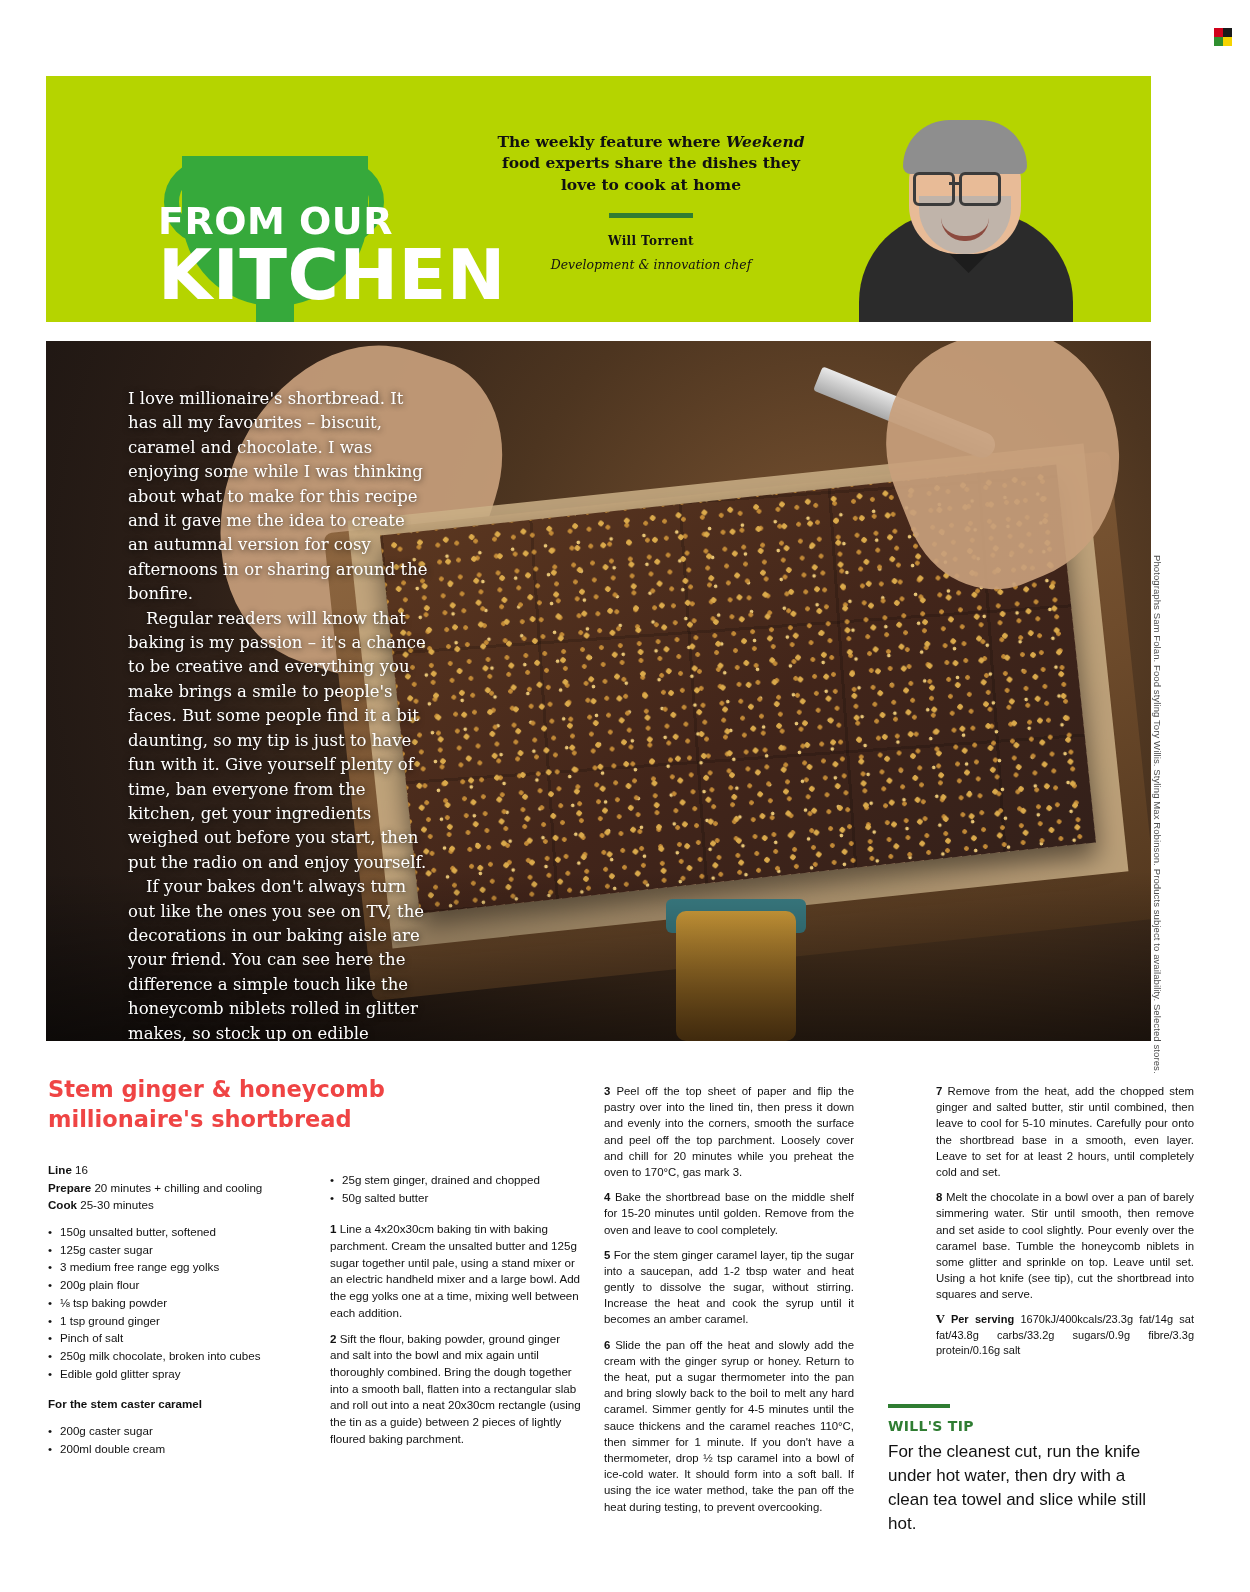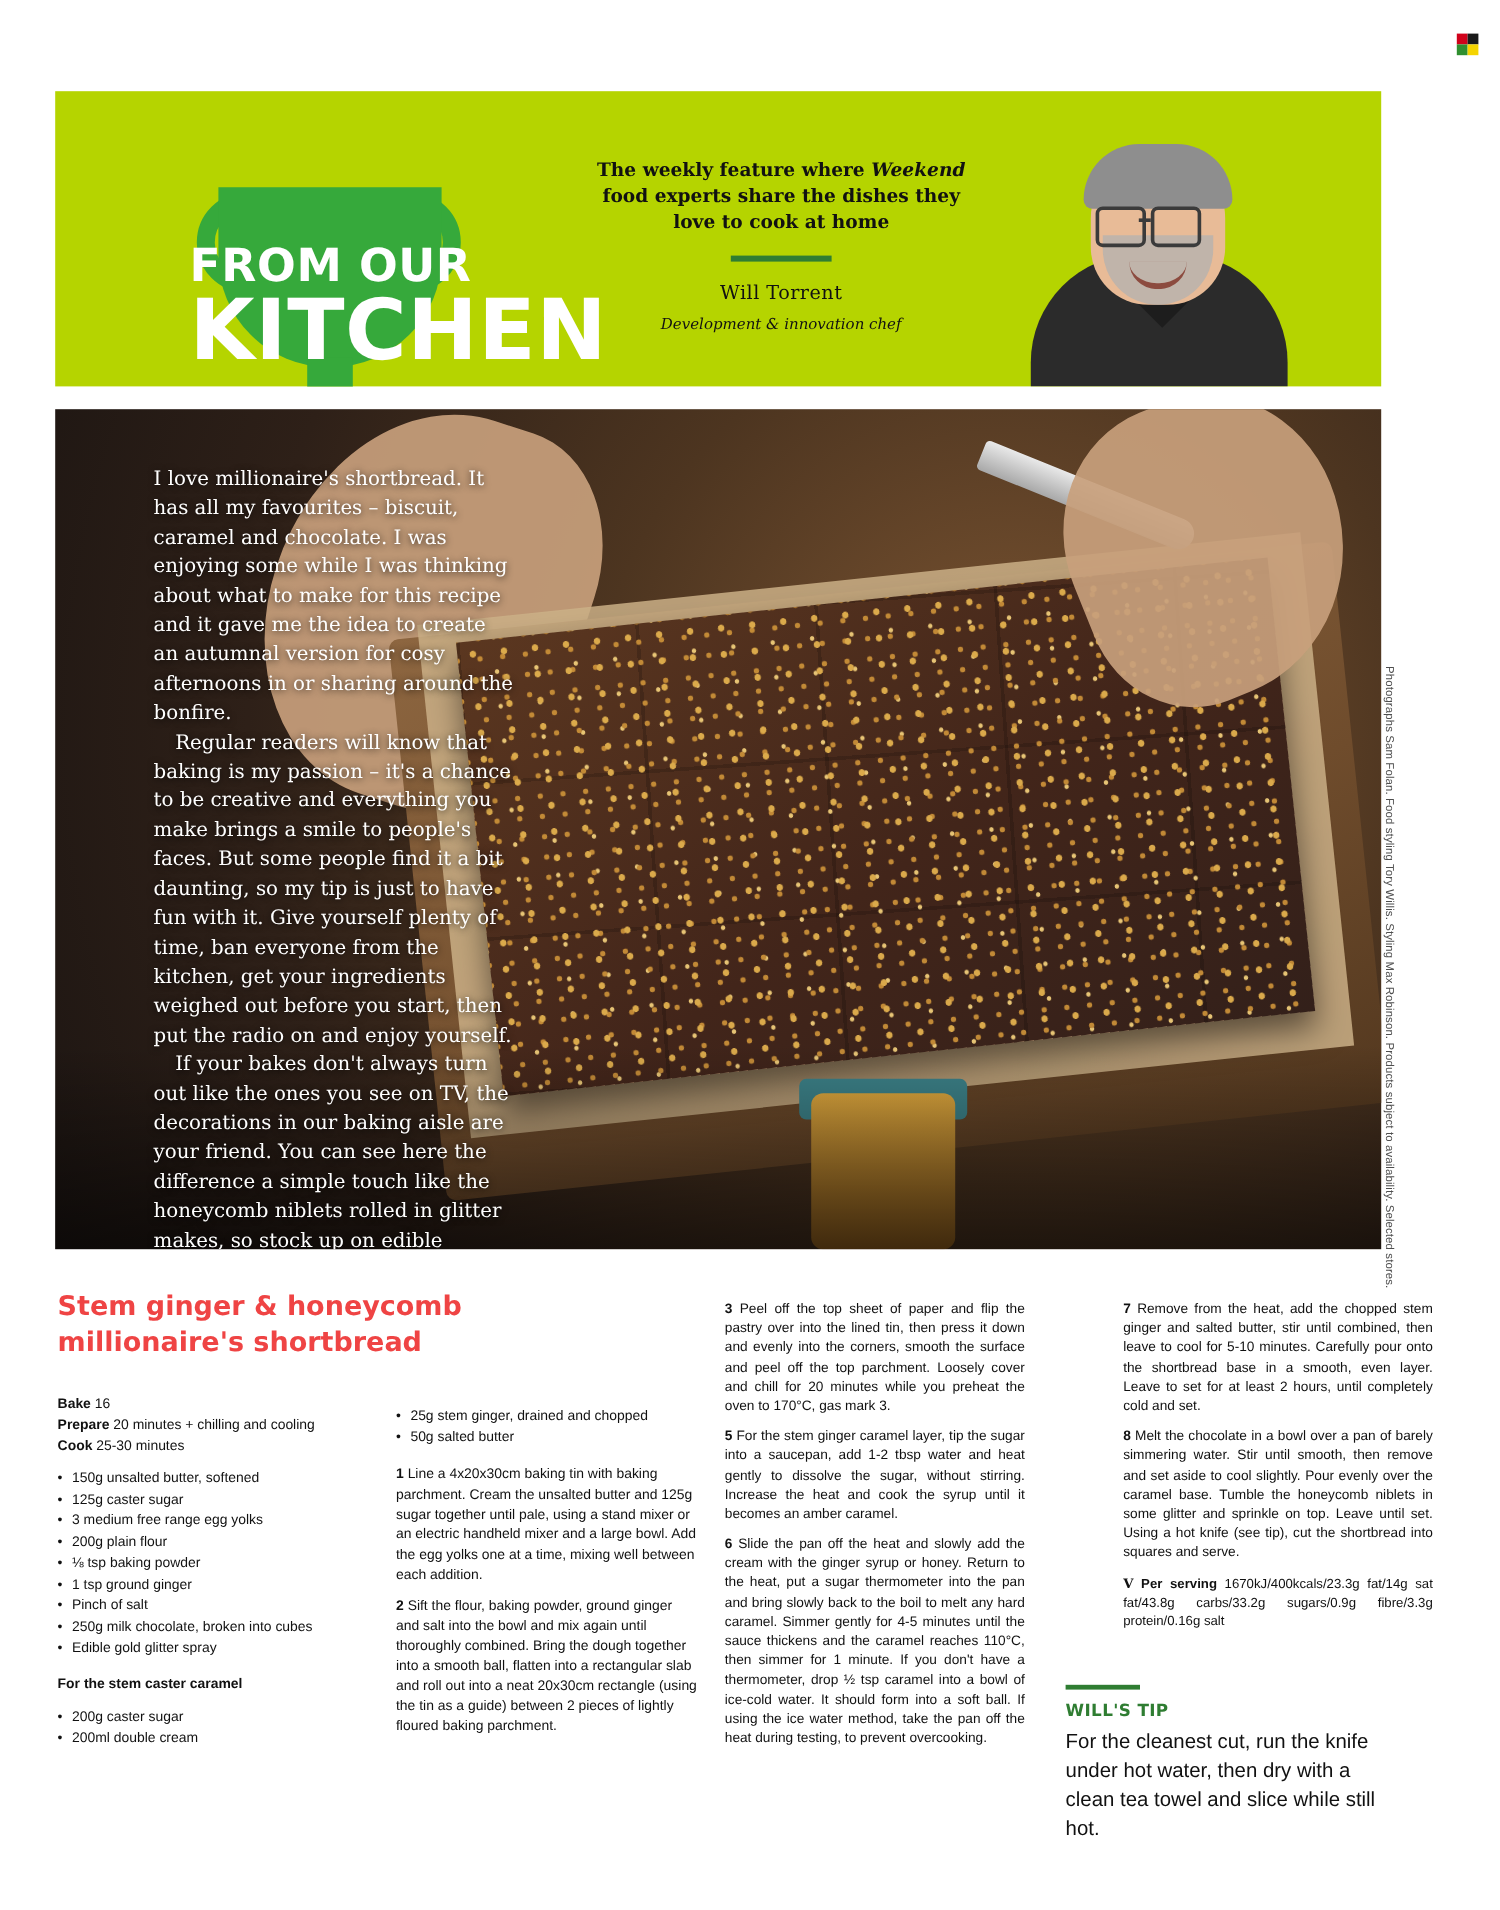--- a/index.html
+++ b/index.html
@@ -115,22 +115,22 @@
     line-height: 1.38;
   }
   .masthead-copy .strap em { font-style: italic; }
   .rule-green {
     width: 84px;
     height: 5px;
     background: #2f7d32;
     margin: 18px auto 16px auto;
   }
   .masthead-copy .name {
-    font-size: 16px;
-    font-weight: normal;
+    font-size: 12px;
+    font-weight: bold;
     letter-spacing: 0.4px;
   }
   .masthead-copy .role {
     font-size: 12.5px;
     font-style: italic;
     margin-top: 9px;
   }
 
   
   .chef {
@@ -542,21 +542,21 @@
       <p>If your bakes don't always turn out like the ones you see on TV, the decorations in our baking aisle are your friend. You can see here the difference a simple touch like the honeycomb niblets rolled in glitter makes, so stock up on edible confetti, sprinkles and glitter spray, then let your creative side out!</p>
     </div>
   </div>
 
   <div class="credits">Photographs Sam Folan. Food styling Tory Willis. Styling Max Robinson. Products subject to availability. Selected stores.</div>
 
   <div class="recipe-title">Stem ginger &amp; honeycomb millionaire's shortbread</div>
 
   <div class="col-left">
     <div class="meta-line">
-      <b>Bake</b>
+      <b>Line</b>
       <span>16</span>
     </div>
     <div class="meta-line">
       <b>Prepare</b>
       <span>20 minutes + chilling and cooling</span>
     </div>
     <div class="meta-line">
       <b>Cook</b>
       <span>25-30 minutes</span>
     </div>
@@ -597,20 +597,24 @@
       <span>Sift the flour, baking powder, ground ginger and salt into the bowl and mix again until thoroughly combined. Bring the dough together into a smooth ball, flatten into a rectangular slab and roll out into a neat 20x30cm rectangle (using the tin as a guide) between 2 pieces of lightly floured baking parchment.</span>
     </div>
   </div>
 
   <div class="col-3">
     <div class="step">
       <b>3</b>
       <span>Peel off the top sheet of paper and flip the pastry over into the lined tin, then press it down and evenly into the corners, smooth the surface and peel off the top parchment. Loosely cover and chill for 20 minutes while you preheat the oven to 170°C, gas mark 3.</span>
     </div>
     <div class="step">
+      <b>4</b>
+      <span>Bake the shortbread base on the middle shelf for 15-20 minutes until golden. Remove from the oven and leave to cool completely.</span>
+    </div>
+    <div class="step">
       <b>5</b>
       <span>For the stem ginger caramel layer, tip the sugar into a saucepan, add 1-2 tbsp water and heat gently to dissolve the sugar, without stirring. Increase the heat and cook the syrup until it becomes an amber caramel.</span>
     </div>
     <div class="step">
       <b>6</b>
       <span>Slide the pan off the heat and slowly add the cream with the ginger syrup or honey. Return to the heat, put a sugar thermometer into the pan and bring slowly back to the boil to melt any hard caramel. Simmer gently for 4-5 minutes until the sauce thickens and the caramel reaches 110°C, then simmer for 1 minute. If you don't have a thermometer, drop ½ tsp caramel into a bowl of ice-cold water. It should form into a soft ball. If using the ice water method, take the pan off the heat during testing, to prevent overcooking.</span>
     </div>
   </div>
 
   <div class="col-4">

